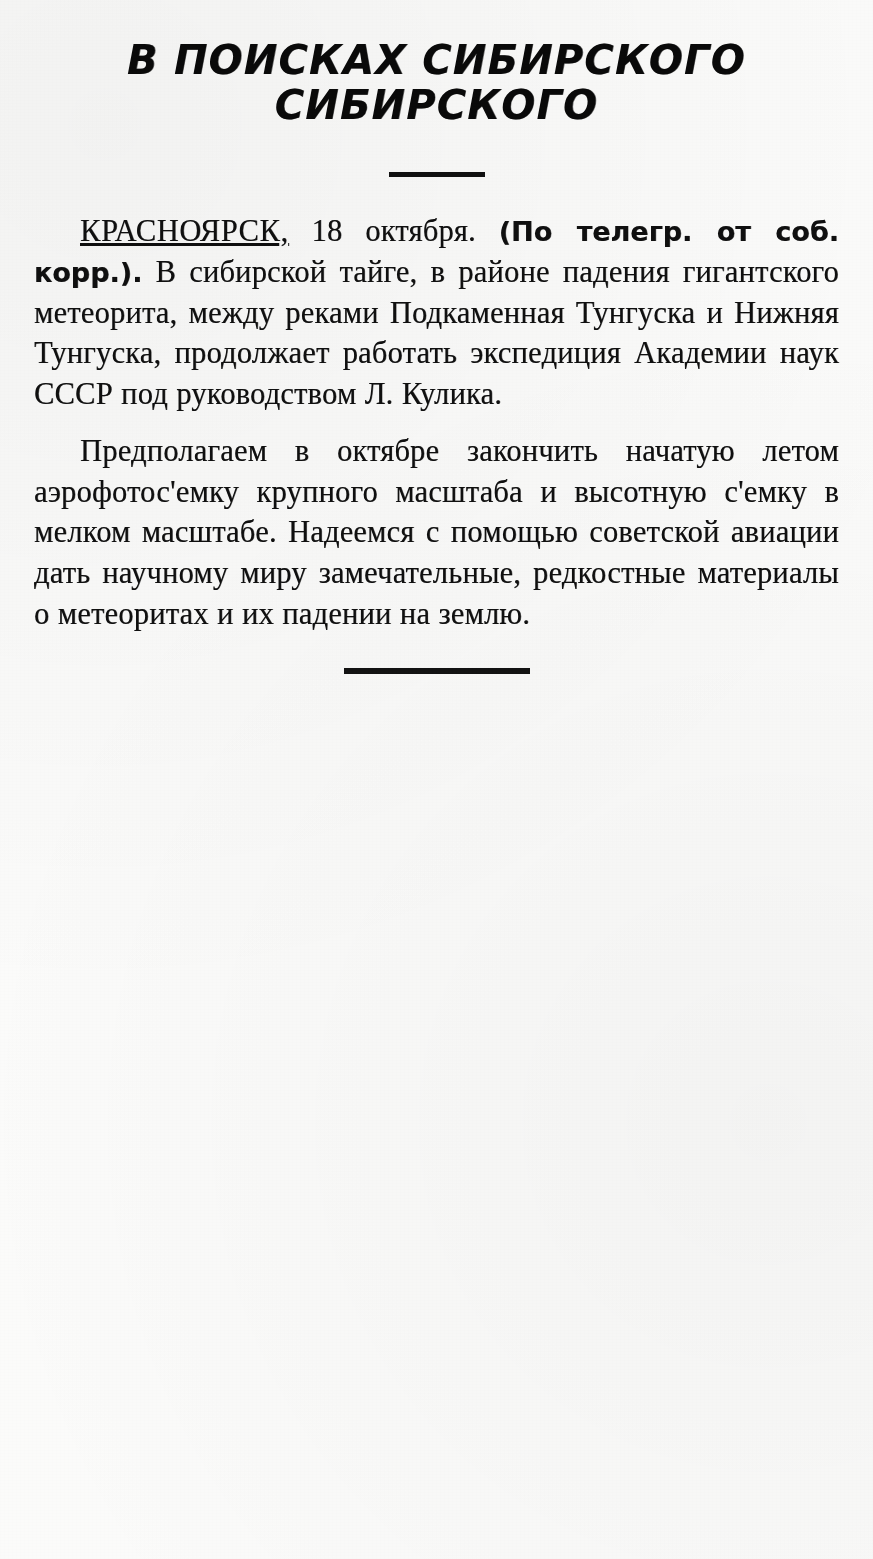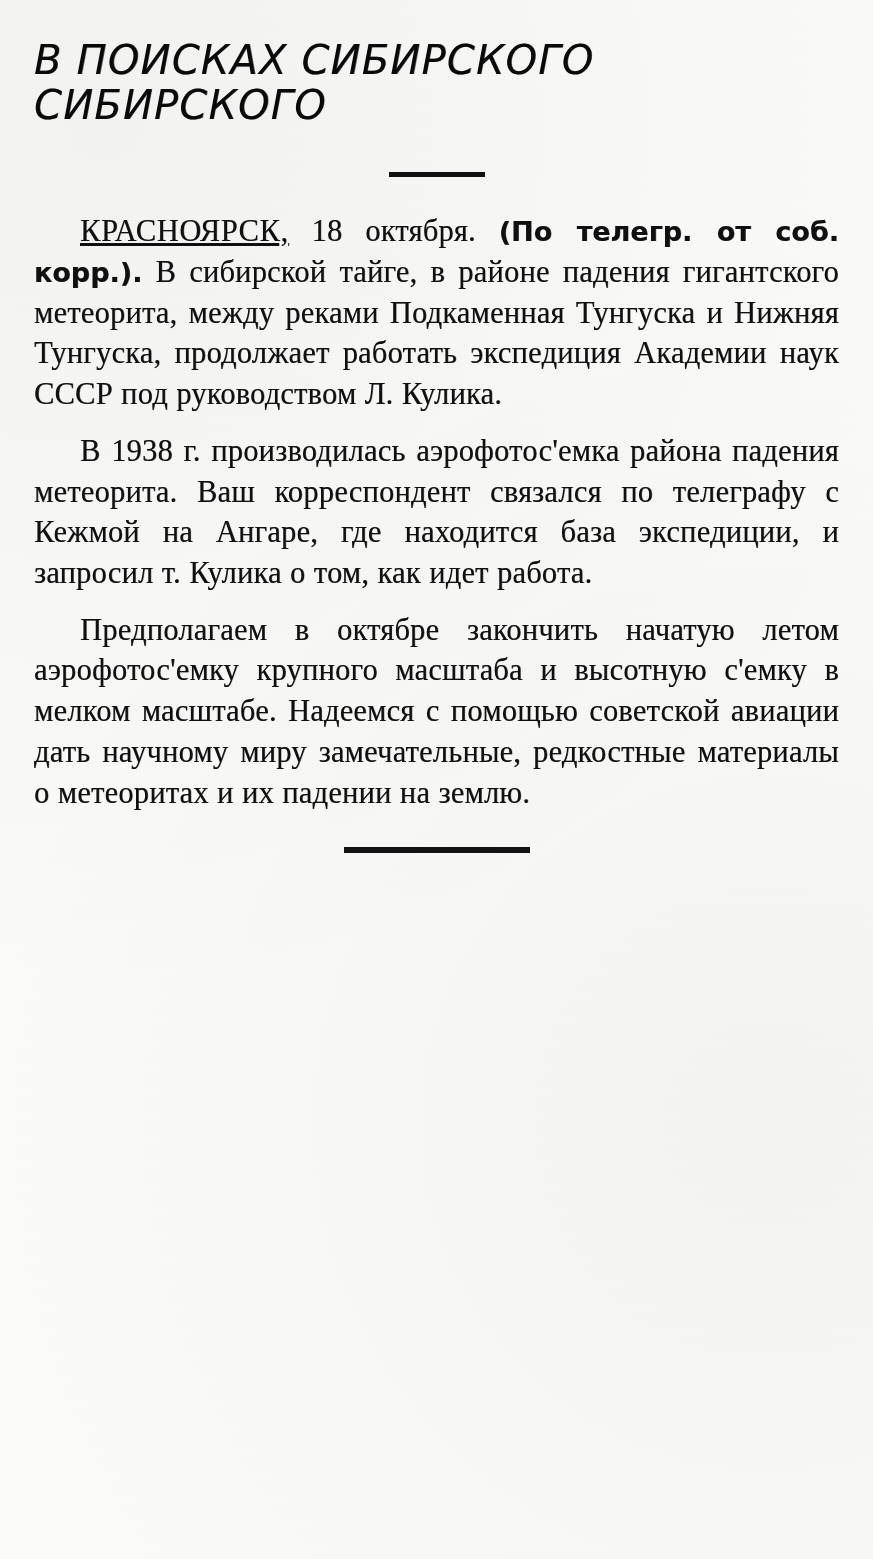--- a/index.html
+++ b/index.html
@@ -19,23 +19,23 @@
     width: 873px;
     height: 1559px;
     box-sizing: border-box;
     padding: 30px 34px 20px 34px;
     background:
       radial-gradient(circle at 12% 8%, rgba(0,0,0,0.035) 0%, rgba(0,0,0,0) 55%),
       radial-gradient(circle at 88% 72%, rgba(0,0,0,0.03) 0%, rgba(0,0,0,0) 60%),
       #fbfbfa;
   }
   .headline {
-    text-align: left;
+    text-align: center;
     font-family: "DejaVu Sans", "Liberation Sans", sans-serif;
-    font-weight: 400;
+    font-weight: 700;
     font-style: italic;
     font-size: 40px;
     line-height: 1.13;
     letter-spacing: 1.2px;
     color: #0a0a0a;
     margin: 8px 0 0 0;
     text-shadow: 0.6px 0 0 rgba(0,0,0,0.55);
   }
   .headline .line2 {
     display: block;
@@ -104,21 +104,20 @@
 
   <div class="article">
 
     <p>
       <span class="caps">КРАСНОЯРСК,</span>
       <span>18 октября.</span>
       <span class="bold-sans">(По телегр. от соб. корр.).</span>
       <span>В сибирской тайге, в районе падения гигантского метеорита, между реками Подкаменная Тунгуска и Нижняя Тунгуска, продолжает работать экспедиция Академии наук СССР под руководством Л. Кулика.</span>
     </p>
 
-    <p>В 1938 г. производилась аэрофотос'емка района падения метеорита. Ваш корреспондент связался по телеграфу с Кежмой на Ангаре, где находится база экспедиции, и запросил т. Кулика о том, как идет работа.</p>
 
 
     <p>Предполагаем в октябре закончить начатую летом аэрофотос'емку крупного масштаба и высотную с'емку в мелком масштабе. Надеемся с помощью советской авиации дать научному миру замечательные, редкостные материалы о метеоритах и их падении на землю.</p>
 
   </div>
 
   <div class="rule-bottom"></div>
 
   <div class="noise"></div>
 </div>

